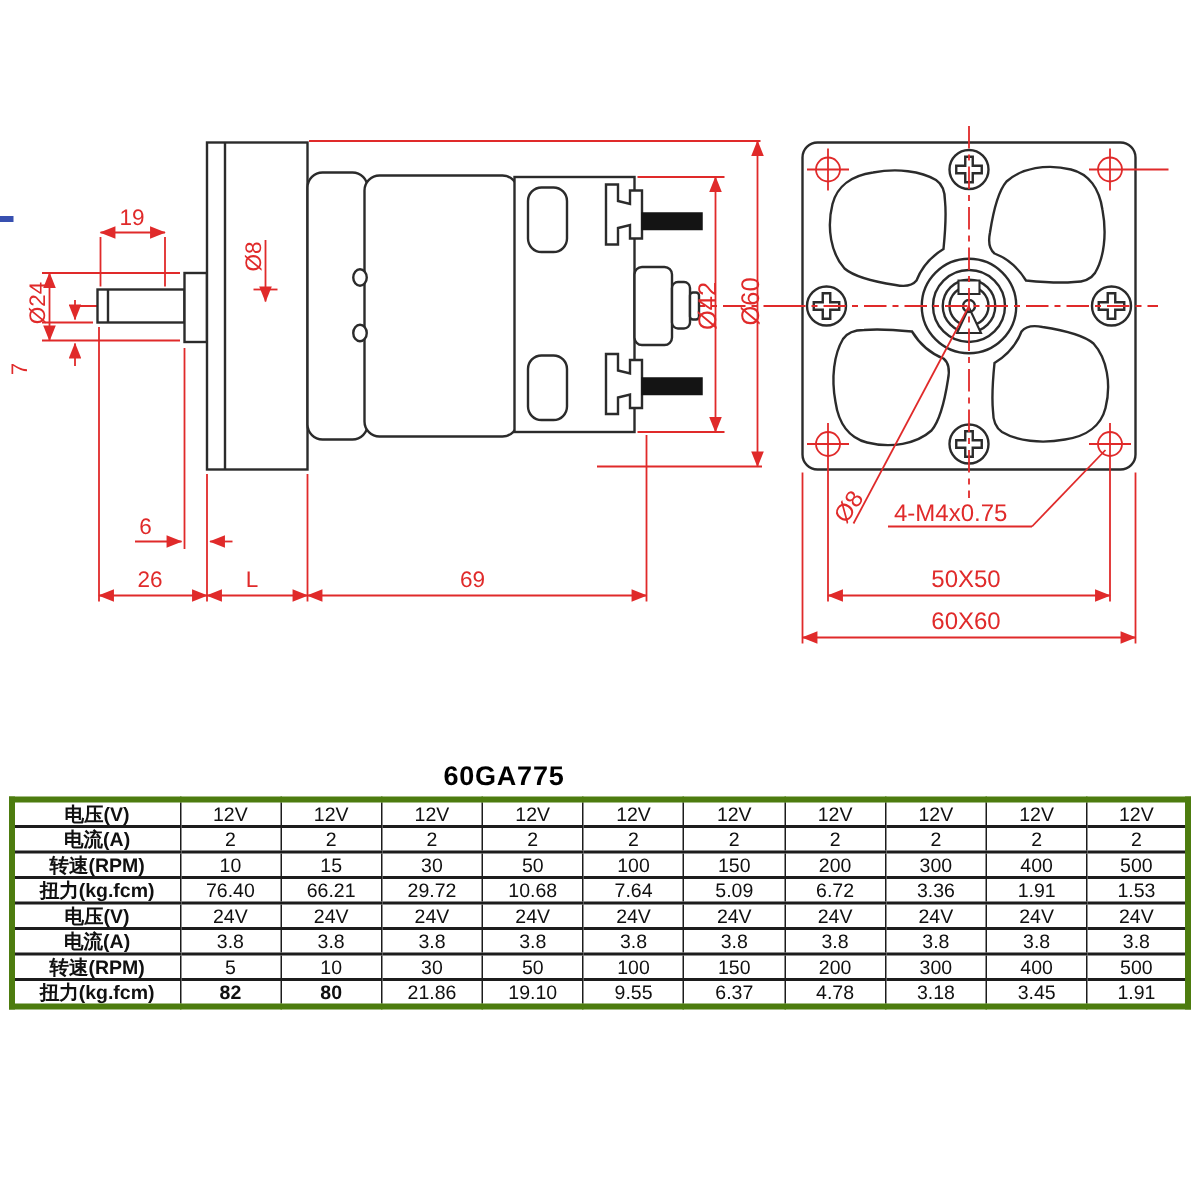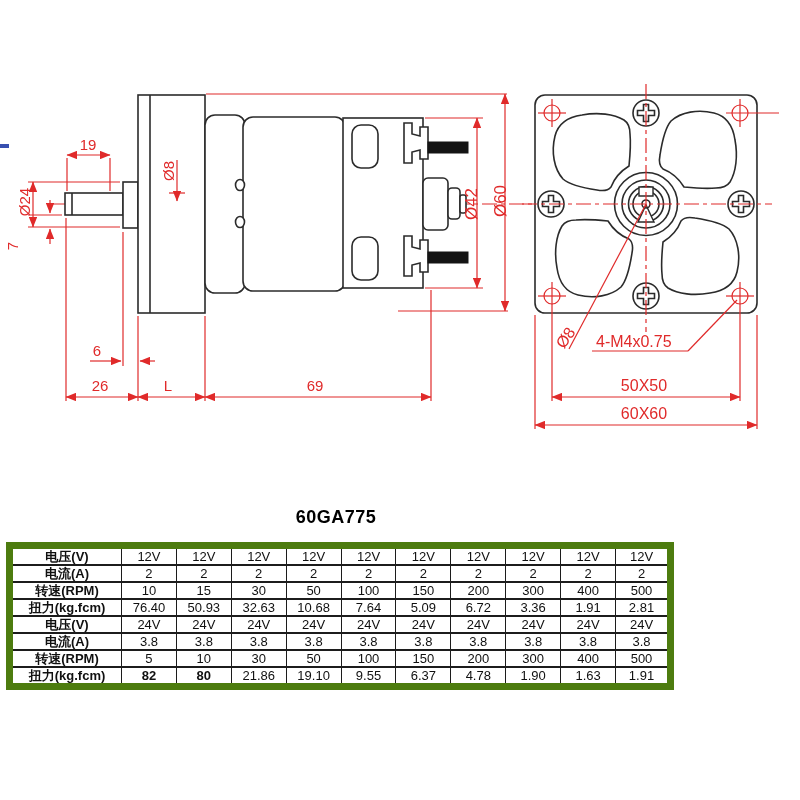--- a/index.html
+++ b/index.html
@@ -11,22 +11,22 @@
   .fillb{fill:#141414;stroke:#141414;}
   .red{stroke:#e02a2a;stroke-width:1.2;fill:none;}
   .cl{stroke:#e02a2a;stroke-width:1.2;fill:none;stroke-dasharray:15 4 4 4;}
   .rt{fill:#e02a2a;font-size:15px;}
   .rtb{fill:#e02a2a;font-size:17px;}
   .rtm{fill:#e02a2a;font-size:16px;}
   .wcut{fill:#ffffff;stroke:#2b2b2b;stroke-width:1.4;}
 
   .table-wrap{position:absolute;left:6px;top:507px;width:788px;}
   .table-title{width:660px;text-align:center;font-weight:bold;font-size:18px;color:#000;
-               margin-bottom:14px;letter-spacing:0.5px;}
-  table.specs{border-collapse:collapse;width:668px;table-layout:fixed;border:7px solid #4d7c0f;}
+               margin-bottom:3px;letter-spacing:0.5px;}
+  table.specs{border-collapse:collapse;width:788px;table-layout:fixed;border:4px solid #4d7c0f;}
   table.specs td{border:1px solid #1c1c1c;border-top:2px solid #1c1c1c;border-bottom:2px solid #1c1c1c;
       text-align:center;font-size:13px;color:#101010;height:15px;line-height:15px;padding:0;
       white-space:nowrap;overflow:hidden;}
   table.specs td.rl{font-weight:bold;font-size:13px;}
   table.specs td.b{font-weight:bold;}
 </style>
 </head>
 <body>
 
 <div class="canvas">
@@ -244,29 +244,29 @@
         <td>100</td>
         <td>150</td>
         <td>200</td>
         <td>300</td>
         <td>400</td>
         <td>500</td>
       </tr>
       <tr>
         <td class="rl">扭力(kg.fcm)</td>
         <td>76.40</td>
-        <td>50.93</td>
-        <td>32.63</td>
+        <td>66.21</td>
+        <td>29.72</td>
         <td>10.68</td>
         <td>7.64</td>
         <td>5.09</td>
         <td>6.72</td>
         <td>3.36</td>
         <td>1.91</td>
-        <td>2.81</td>
+        <td>1.53</td>
       </tr>
       <tr>
         <td class="rl">电压(V)</td>
         <td>24V</td>
         <td>24V</td>
         <td>24V</td>
         <td>24V</td>
         <td>24V</td>
         <td>24V</td>
         <td>24V</td>
@@ -302,21 +302,21 @@
       </tr>
       <tr>
         <td class="rl">扭力(kg.fcm)</td>
         <td class="b">82</td>
         <td class="b">80</td>
         <td>21.86</td>
         <td>19.10</td>
         <td>9.55</td>
         <td>6.37</td>
         <td>4.78</td>
-        <td>1.90</td>
-        <td>1.63</td>
+        <td>3.18</td>
+        <td>3.45</td>
         <td>1.91</td>
       </tr>
     </tbody>
   </table>
 </div>
 
 </div>
 
 </body></html>

